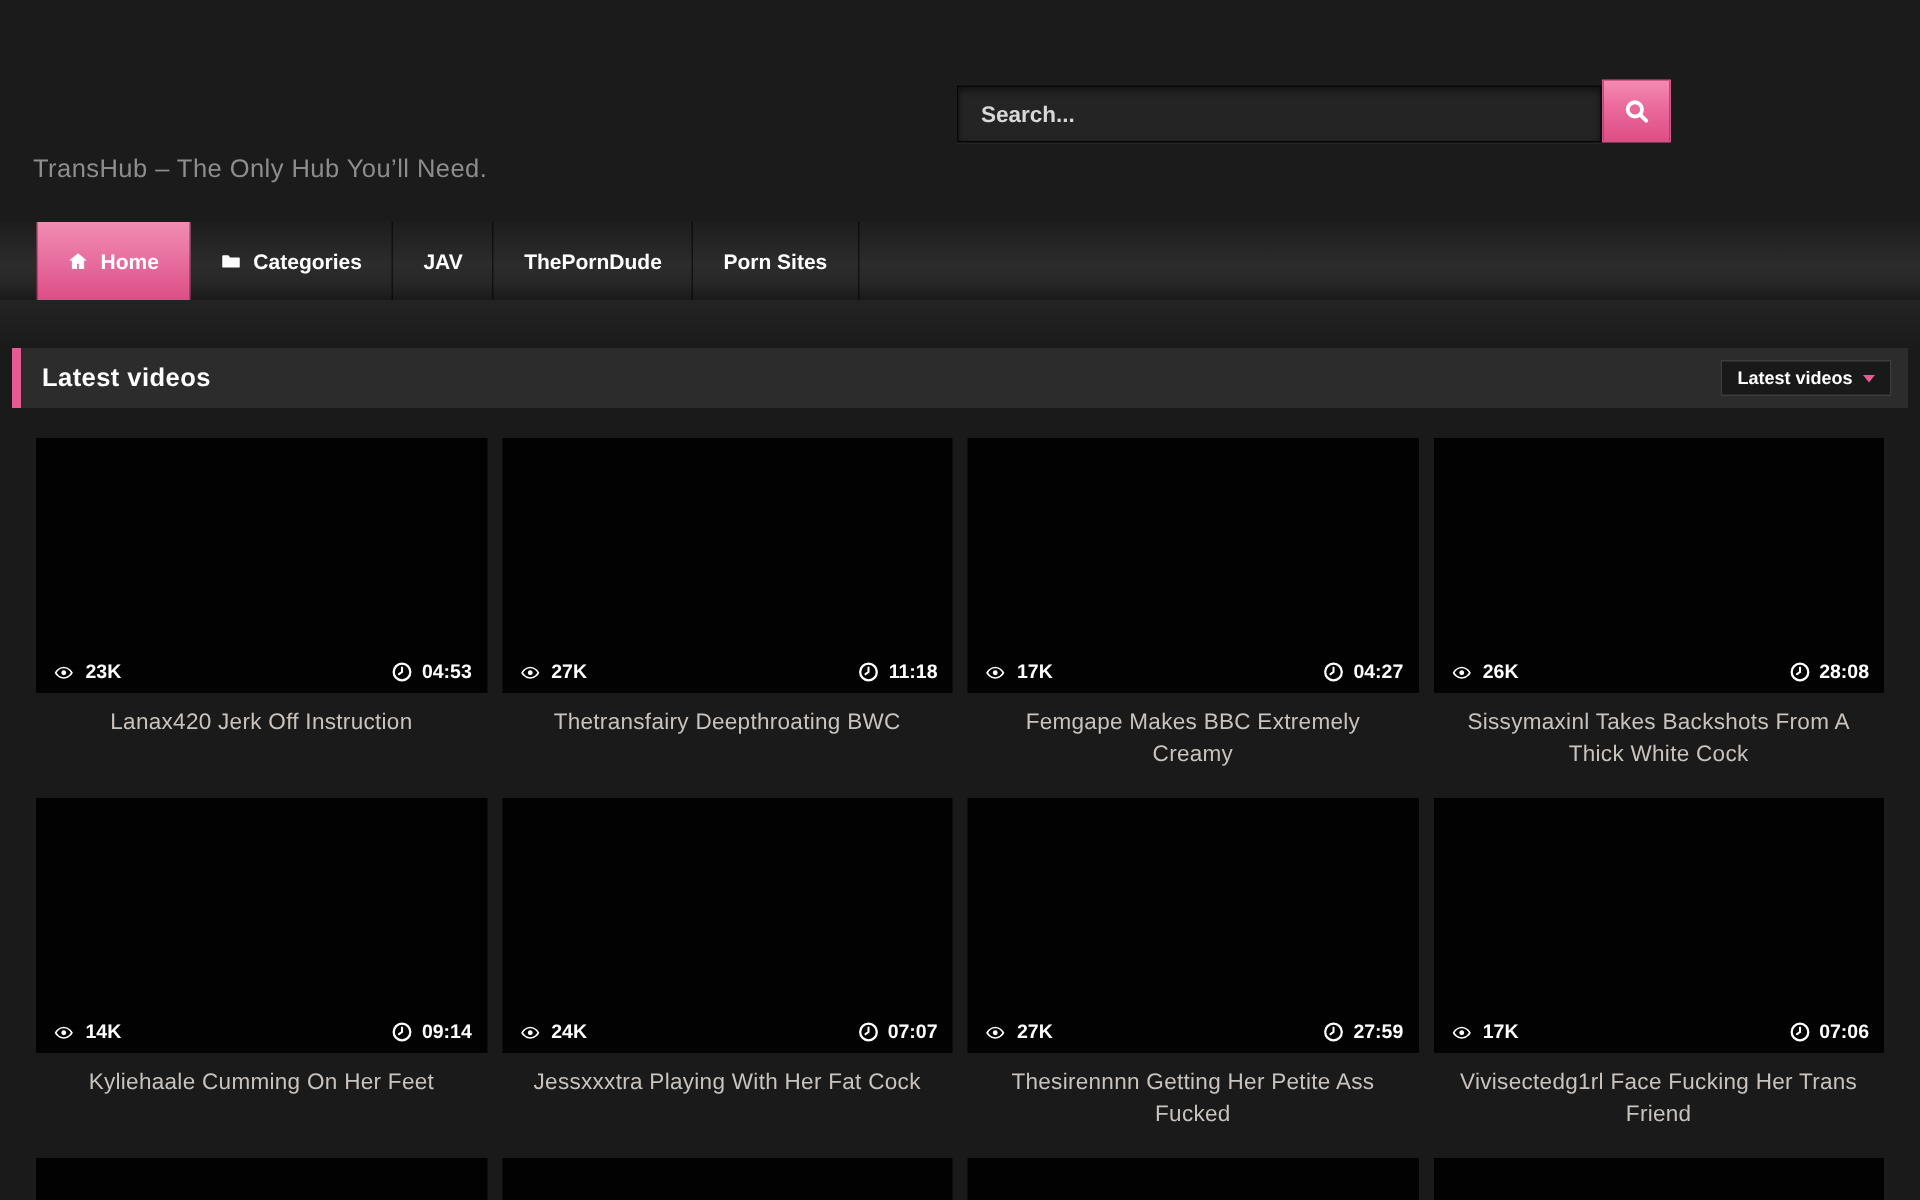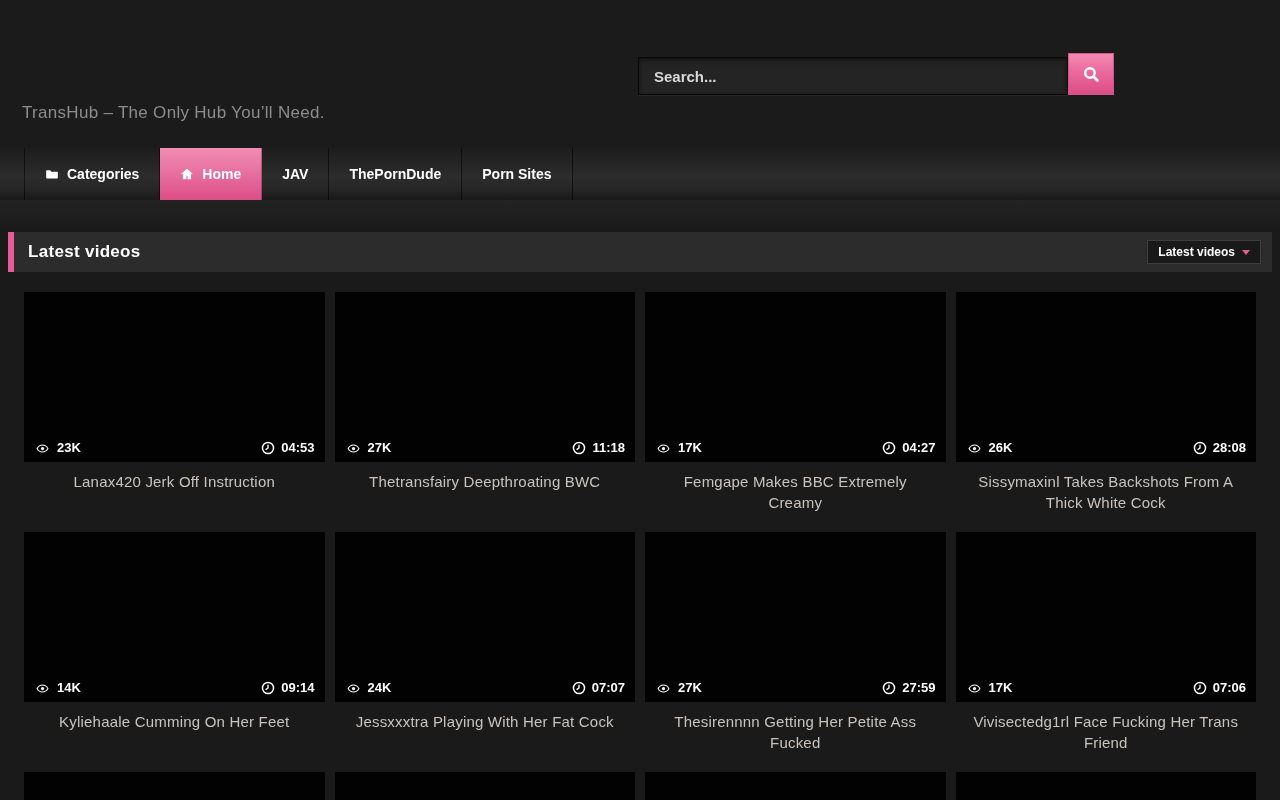--- a/index.html
+++ b/index.html
@@ -106,36 +106,36 @@
         <svg viewBox="0 0 24 24" width="19" height="19">
           <circle cx="10" cy="10" r="6" fill="none" stroke="#fff" stroke-width="3.2"></circle>
           <path d="M14.6 14.6 L19.5 19.5" stroke="#fff" stroke-width="3.4" stroke-linecap="round"></path>
         </svg>
       </span>
     </button>
   </form>
 </div>
 
 <div class="nav">
+  <a class="nav-tab active">
+    <span class="icon">
+      <svg viewBox="0 0 24 24" width="14" height="14" fill="#fff">
+        <path d="M12 3 2 11.5h3V21h6v-6h2v6h6v-9.5h3z"></path>
+      </svg>
+    </span>
+    <span>Home</span>
+  </a>
   <a class="nav-tab">
     <span class="icon">
       <svg viewBox="0 0 24 24" width="14" height="14" fill="#fff">
         <path d="M3 5.5h6l2 2.5h10a1 1 0 0 1 1 1v9.5a1 1 0 0 1-1 1H3a1 1 0 0 1-1-1v-12a1 1 0 0 1 1-1z"></path>
       </svg>
     </span>
     <span>Categories</span>
   </a>
-  <a class="nav-tab active">
-    <span class="icon">
-      <svg viewBox="0 0 24 24" width="14" height="14" fill="#fff">
-        <path d="M12 3 2 11.5h3V21h6v-6h2v6h6v-9.5h3z"></path>
-      </svg>
-    </span>
-    <span>Home</span>
-  </a>
   <a class="nav-tab">
     <span>JAV</span>
   </a>
   <a class="nav-tab">
     <span>ThePornDude</span>
   </a>
   <a class="nav-tab">
     <span>Porn Sites</span>
   </a>
 </div>

